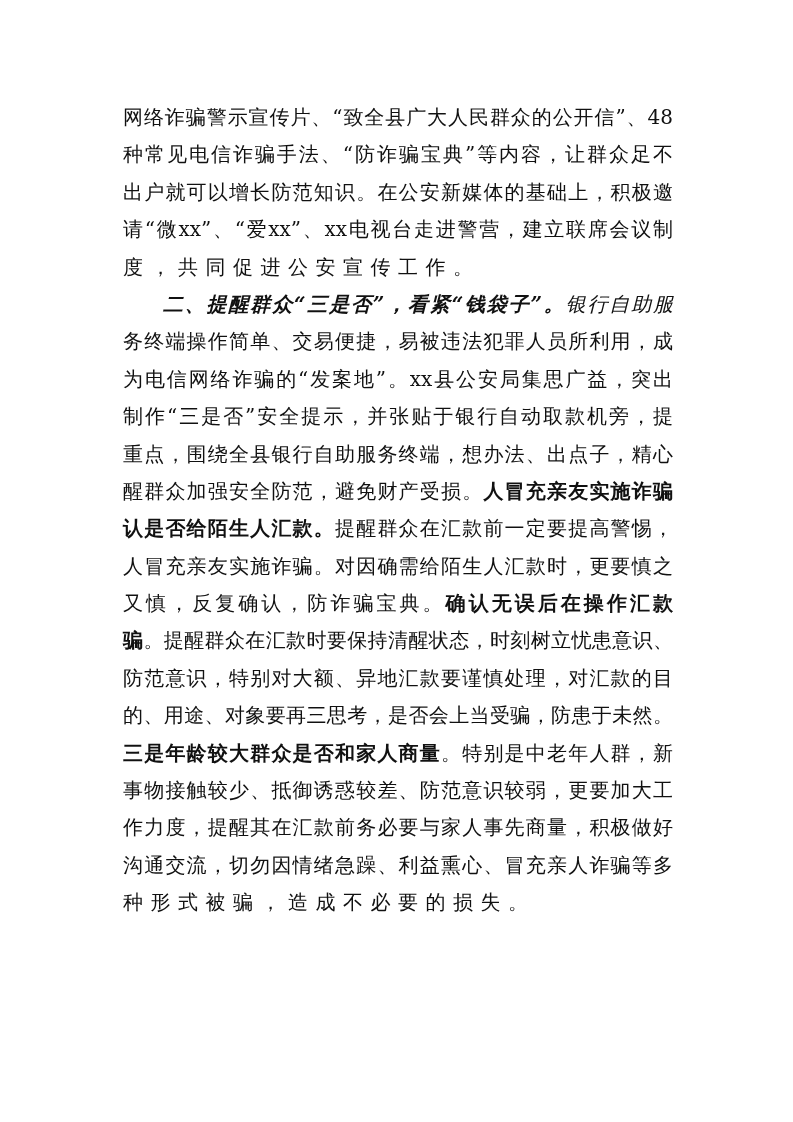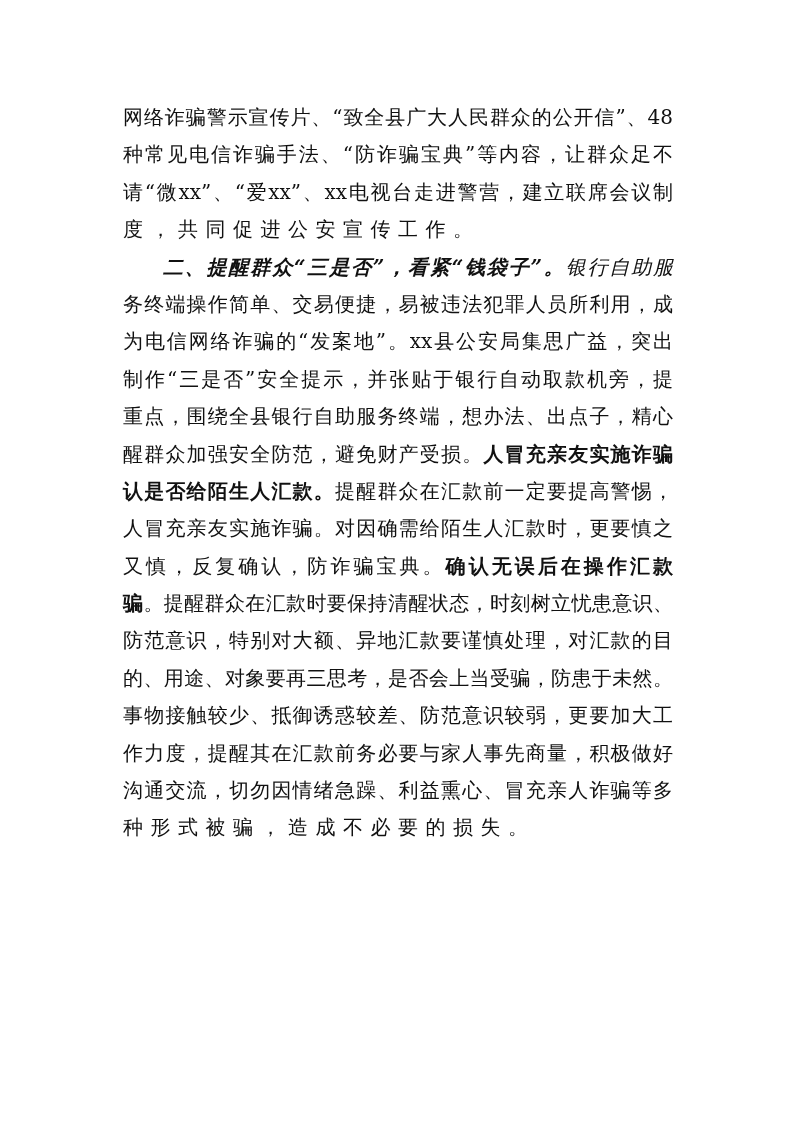--- a/index.html
+++ b/index.html
@@ -19,32 +19,34 @@
   .line.indent { padding-left: 40px; font-style: italic; }
   .b { font-weight: bold; }
 </style>
 </head>
 <body>
 
 <div class="page">
   <div class="text-block" id="text-block">
       <span class="line"><span>网络诈骗警示宣传片、“致全县广大人民群众的公开信”、48</span></span>
       <span class="line"><span>种常见电信诈骗手法、“防诈骗宝典”等内容，让群众足不</span></span>
+      <span class="line"><span>出户就可以增长防范知识。在公安新媒体的基础上，积极邀</span></span>
       <span class="line"><span>请“微xx”、“爱xx”、xx电视台走进警营，建立联席会议制</span></span>
       <span class="line last"><span>度，共同促进公安宣传工作。</span></span>
       <span class="line indent"><span class="b">二、提醒群众“三是否”，看紧“钱袋子”。</span><span>银行自助服</span></span>
       <span class="line"><span>务终端操作简单、交易便捷，易被违法犯罪人员所利用，成</span></span>
       <span class="line"><span>为电信网络诈骗的“发案地”。xx县公安局集思广益，突出</span></span>
       <span class="line"><span>制作“三是否”安全提示，并张贴于银行自动取款机旁，提</span></span>
       <span class="line"><span>重点，围绕全县银行自助服务终端，想办法、出点子，精心</span></span>
       <span class="line"><span>醒群众加强安全防范，避免财产受损。</span><span class="b">人冒充亲友实施诈骗</span></span>
       <span class="line"><span class="b">认是否给陌生人汇款。</span><span>提醒群众在汇款前一定要提高警惕，</span></span>
       <span class="line"><span>人冒充亲友实施诈骗。对因确需给陌生人汇款时，更要慎之</span></span>
       <span class="line"><span>又慎，反复确认，防诈骗宝典。</span><span class="b">确认无误后在操作汇款</span></span>
       <span class="line"><span class="b">骗</span><span>。提醒群众在汇款时要保持清醒状态，时刻树立忧患意识、</span></span>
       <span class="line"><span>防范意识，特别对大额、异地汇款要谨慎处理，对汇款的目</span></span>
       <span class="line"><span>的、用途、对象要再三思考，是否会上当受骗，防患于未然。</span></span>
+      <span class="line"><span class="b">三是年龄较大群众是否和家人商量</span><span>。特别是中老年人群，新</span></span>
       <span class="line"><span>事物接触较少、抵御诱惑较差、防范意识较弱，更要加大工</span></span>
       <span class="line"><span>作力度，提醒其在汇款前务必要与家人事先商量，积极做好</span></span>
       <span class="line"><span>沟通交流，切勿因情绪急躁、利益熏心、冒充亲人诈骗等多</span></span>
       <span class="line last"><span>种形式被骗，造成不必要的损失。</span></span>
     </div>
 </div>
 
 </body></html>

